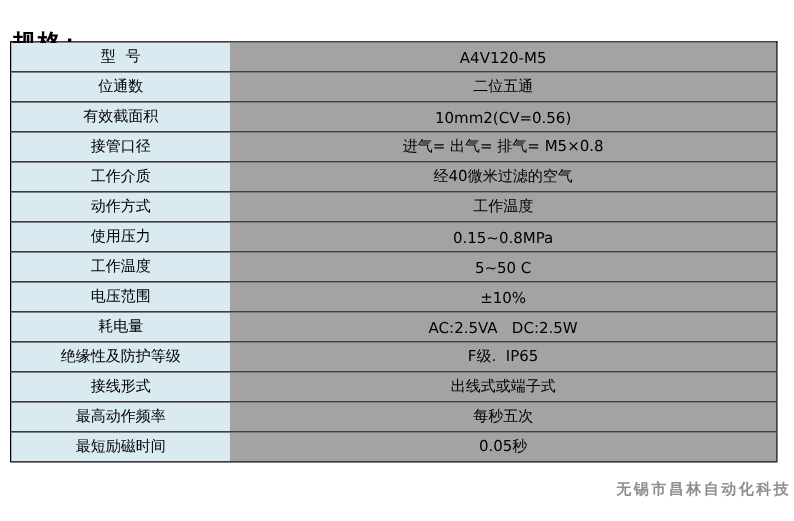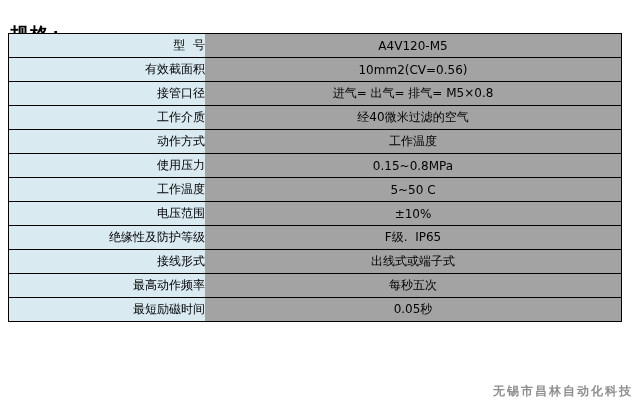--- a/index.html
+++ b/index.html
@@ -36,24 +36,24 @@
     border-right: 1px solid #000000;
   }
   table.spec-table td {
     height: 23px;
     border-bottom: 1px solid #000000;
     font-size: 12px;
     padding: 0;
     overflow: hidden;
   }
   td.lbl {
-    width: 196px;
+    width: 175px;
     background: #d9eaf1;
     padding-left: 4px;
-    text-align: right;
+    text-align: center;
     white-space: pre;
   }
   td.val {
     text-align: center;
     background: #a3a3a3;
     white-space: pre;
   }
   .watermark {
     position: absolute;
     top: 383px;
@@ -70,20 +70,24 @@
 
 <div class="page-title">规格:</div>
 
 <table class="spec-table">
   <tbody>
     <tr>
       <td class="lbl">型  号</td>
       <td class="val">A4V120-M5</td>
     </tr>
     <tr>
+      <td class="lbl">位通数</td>
+      <td class="val">二位五通</td>
+    </tr>
+    <tr>
       <td class="lbl">有效截面积</td>
       <td class="val">10mm2(CV=0.56)</td>
     </tr>
     <tr>
       <td class="lbl">接管口径</td>
       <td class="val">进气= 出气= 排气= M5×0.8</td>
     </tr>
     <tr>
       <td class="lbl">工作介质</td>
       <td class="val">经40微米过滤的空气</td>
@@ -98,20 +102,24 @@
     </tr>
     <tr>
       <td class="lbl">工作温度</td>
       <td class="val">5~50 C</td>
     </tr>
     <tr>
       <td class="lbl">电压范围</td>
       <td class="val">±10%</td>
     </tr>
     <tr>
+      <td class="lbl">耗电量</td>
+      <td class="val">AC:2.5VA   DC:2.5W</td>
+    </tr>
+    <tr>
       <td class="lbl">绝缘性及防护等级</td>
       <td class="val">F级.  IP65</td>
     </tr>
     <tr>
       <td class="lbl">接线形式</td>
       <td class="val">出线式或端子式</td>
     </tr>
     <tr>
       <td class="lbl">最高动作频率</td>
       <td class="val">每秒五次</td>

